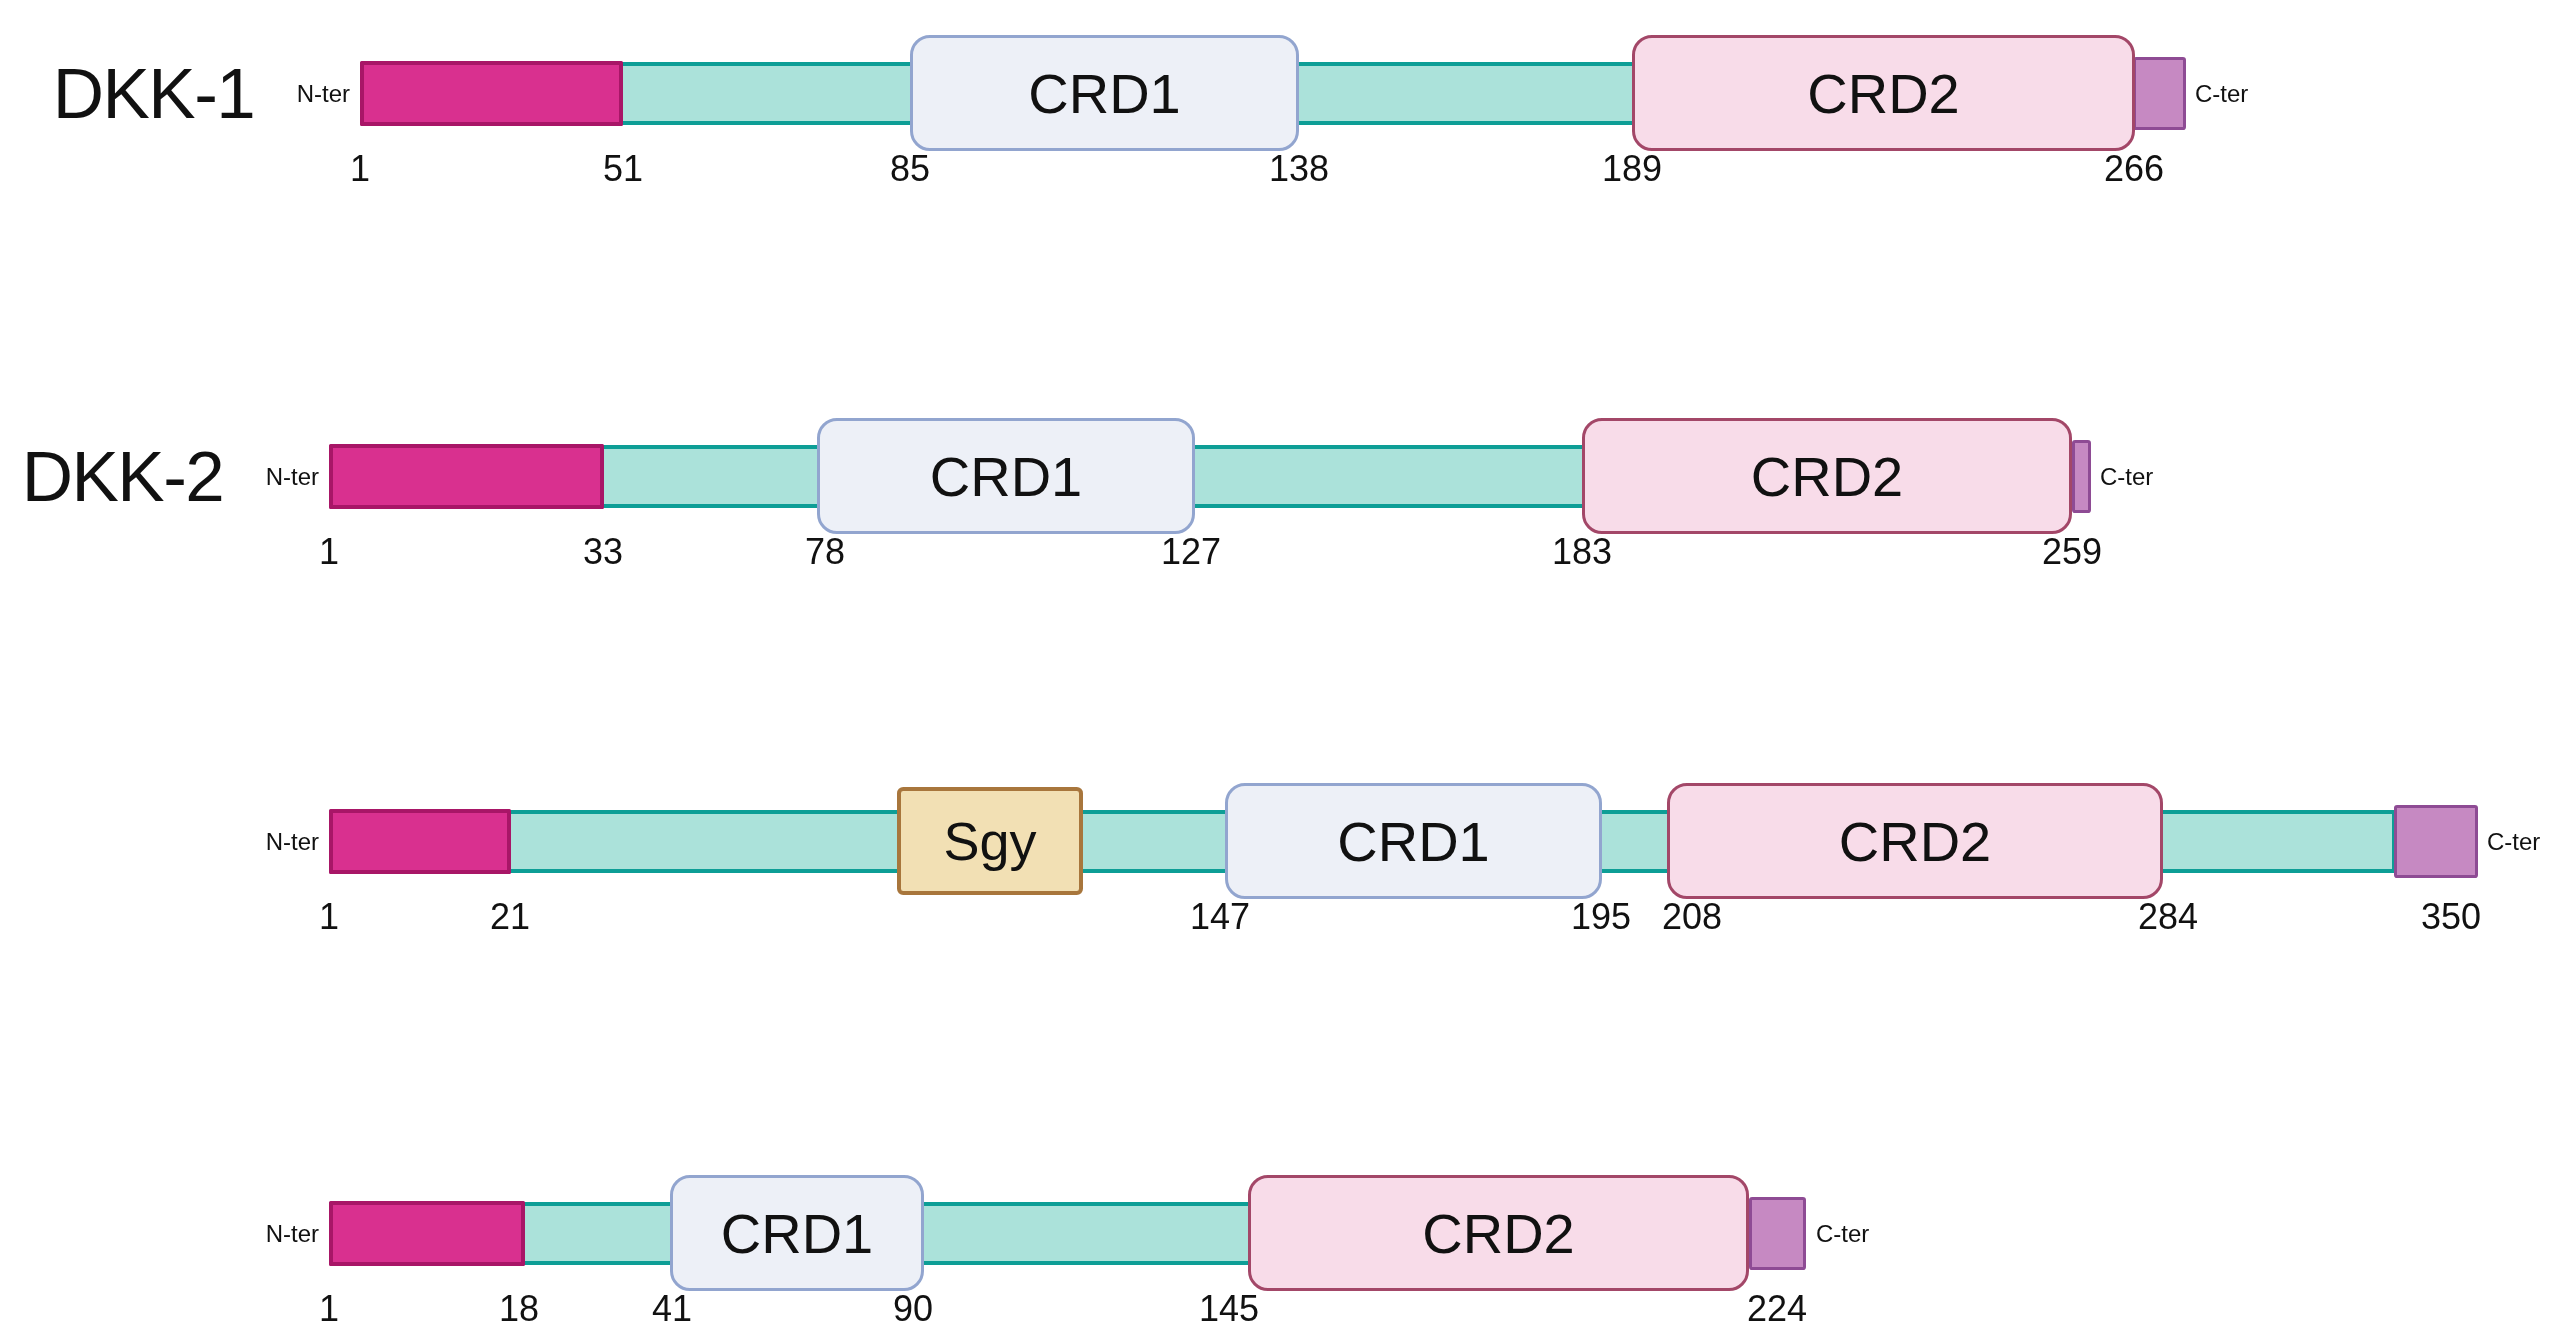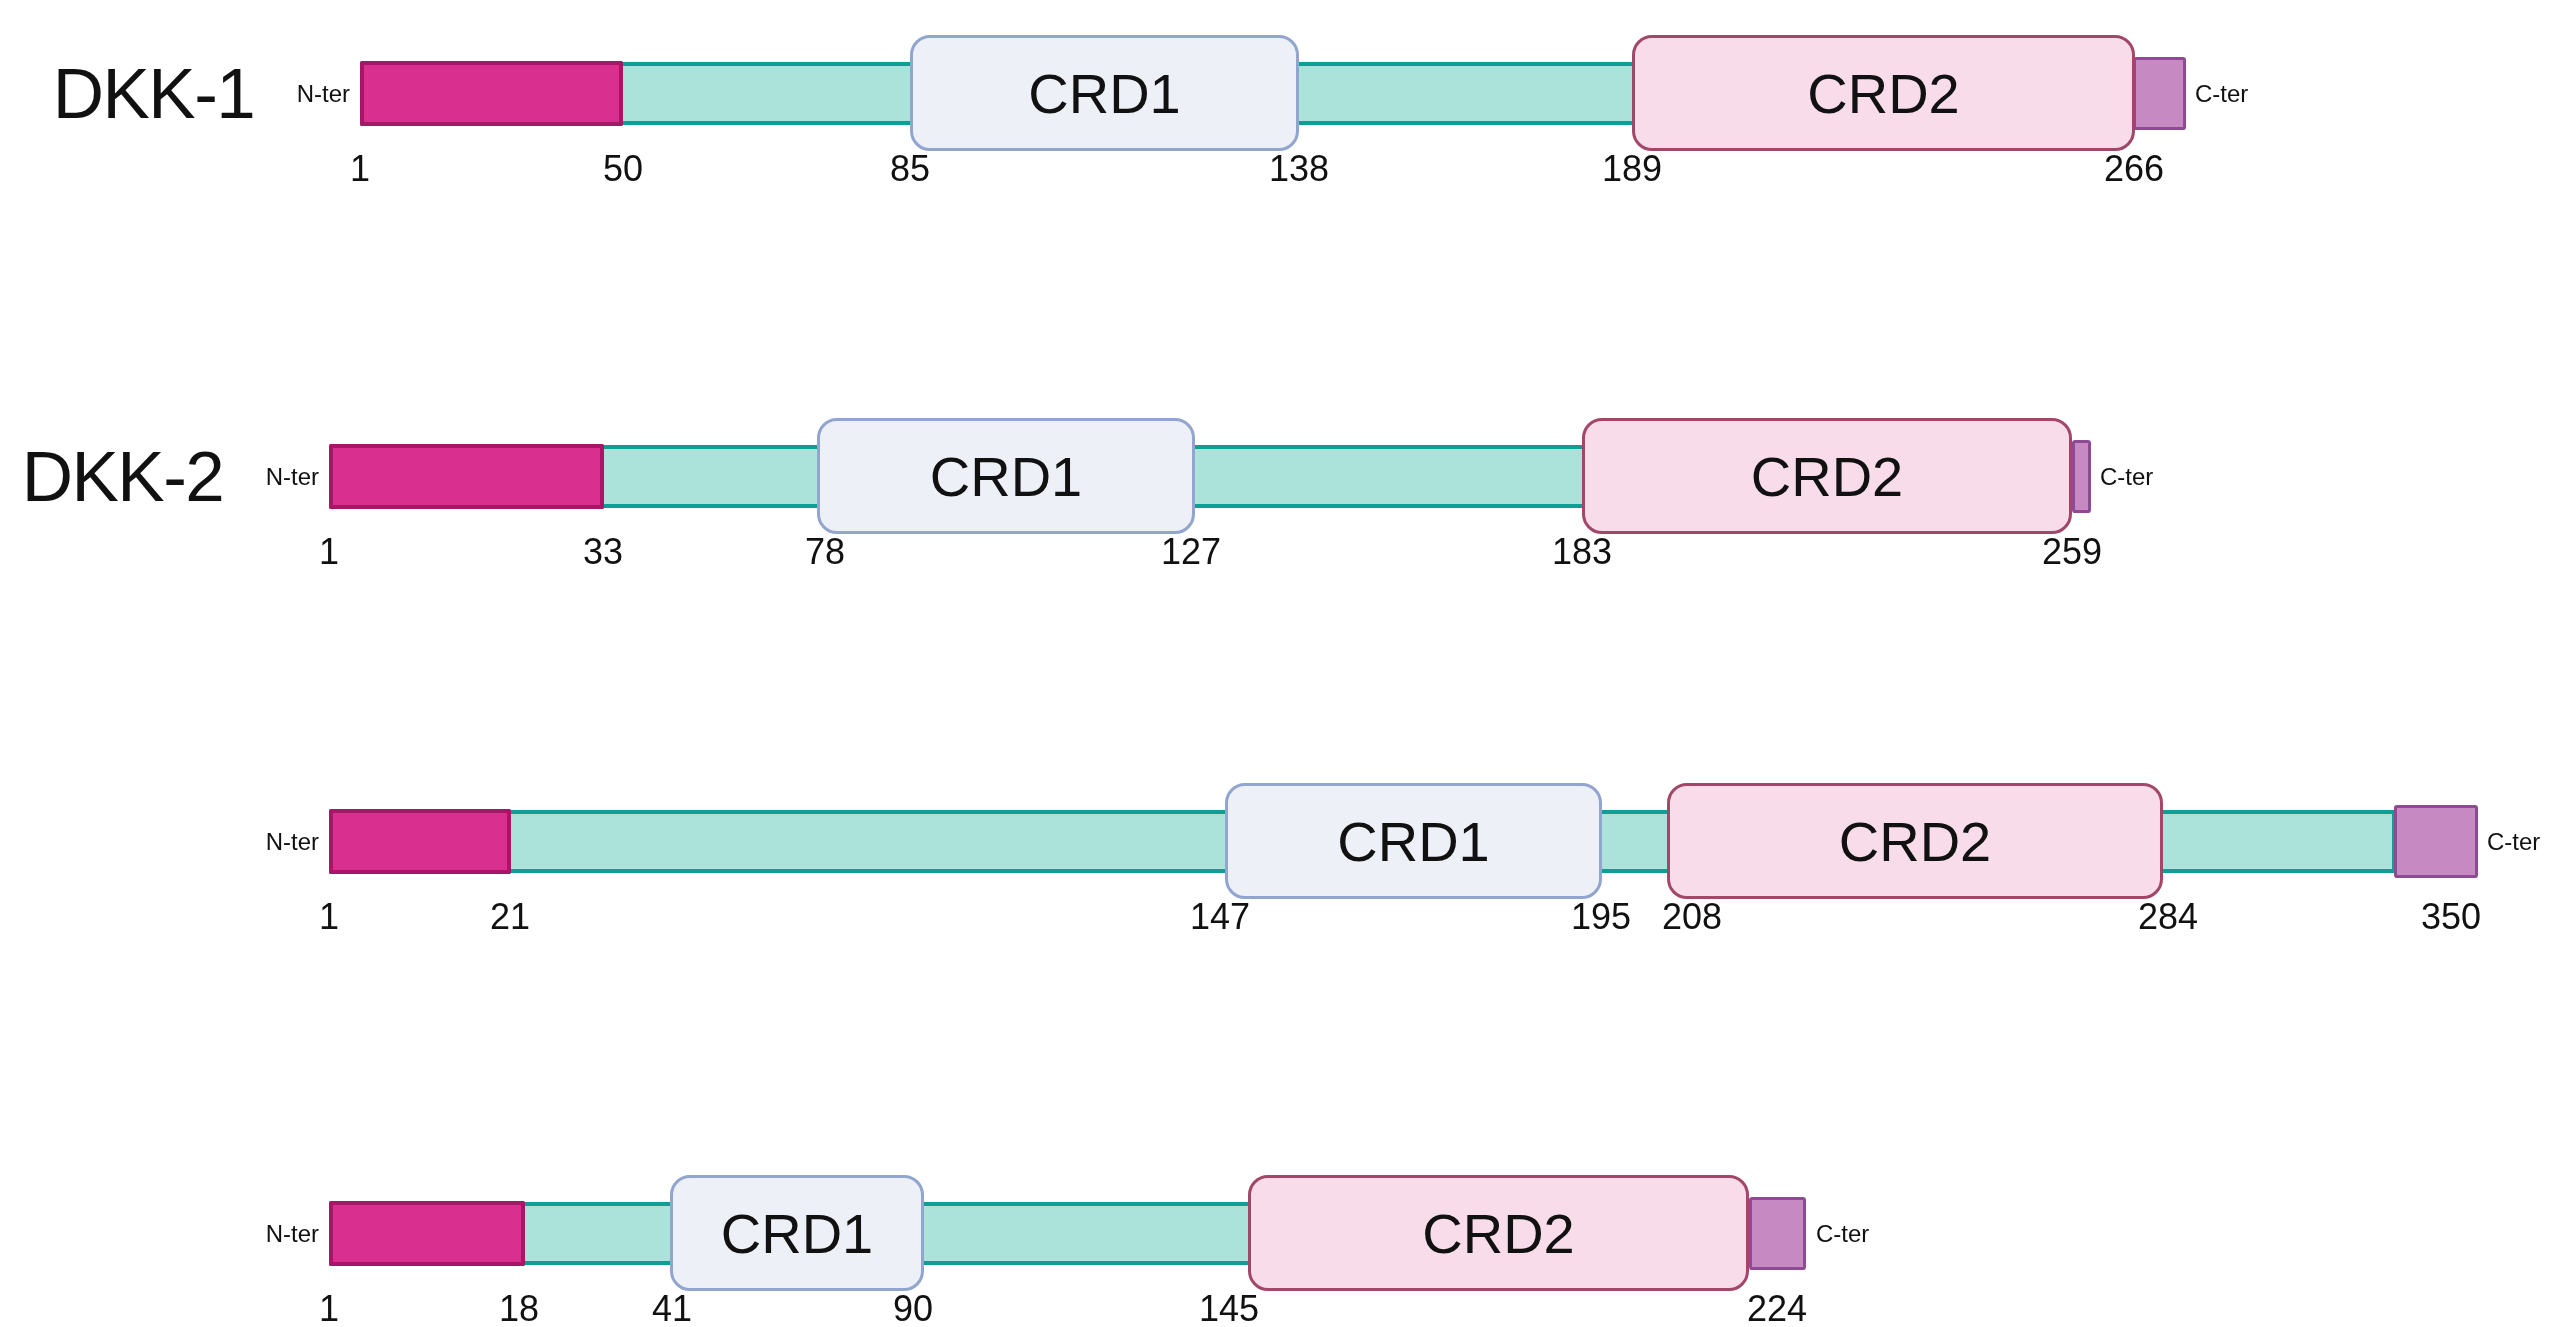--- a/index.html
+++ b/index.html
@@ -66,21 +66,21 @@
     <div class="row" style="top: 16px; margin-left: 31px;">
       <div class="protein-name" style="left: 21.7px;">DKK-1</div>
       <div class="term-label nter" style="left: 197px; width: 122px;">N-ter</div>
       <div class="backbone" style="left: 329px; width: 1775px;"></div>
       <div class="cterm" style="left: 2102px; width: 53px;"></div>
       <div class="signal" style="left: 329px; width: 263px;"></div>
       <div class="domain crd1" style="left: 879px; width: 389px;">CRD1</div>
       <div class="domain crd2" style="left: 1601px; width: 503px;">CRD2</div>
       <div class="term-label" style="left: 2164px;">C-ter</div>
       <div class="tick" style="left: 329px;">1</div>
-      <div class="tick" style="left: 592px;">50</div>
+      <div class="tick" style="left: 592px;">51</div>
       <div class="tick" style="left: 879px;">85</div>
       <div class="tick" style="left: 1268px;">138</div>
       <div class="tick" style="left: 1601px;">189</div>
       <div class="tick" style="left: 2103px;">266</div>
     </div>
     <div class="row" style="top: 399px;">
       <div class="protein-name" style="left: 21.7px;">DKK-2</div>
       <div class="term-label nter" style="left: 197px; width: 122px;">N-ter</div>
       <div class="backbone" style="left: 329px; width: 1745px;"></div>
       <div class="cterm" style="left: 2072px; width: 19.3px;"></div>
@@ -93,20 +93,21 @@
       <div class="tick" style="left: 825px;">78</div>
       <div class="tick" style="left: 1191px;">127</div>
       <div class="tick" style="left: 1582px;">183</div>
       <div class="tick" style="left: 2072px;">259</div>
     </div>
     <div class="row" style="top: 764px;">
       <div class="term-label nter" style="left: 197px; width: 122px;">N-ter</div>
       <div class="backbone" style="left: 329px; width: 2067px;"></div>
       <div class="cterm" style="left: 2394px; width: 84px;"></div>
       <div class="signal" style="left: 329px; width: 182px;"></div>
+      <div class="domain sgy" style="left: 897px; width: 186px;">Sgy</div>
       <div class="domain crd1" style="left: 1225px; width: 377px;">CRD1</div>
       <div class="domain crd2" style="left: 1667px; width: 496px;">CRD2</div>
       <div class="term-label" style="left: 2487px;">C-ter</div>
       <div class="tick" style="left: 329px;">1</div>
       <div class="tick" style="left: 510px;">21</div>
       <div class="tick" style="left: 1220px;">147</div>
       <div class="tick" style="left: 1601px;">195</div>
       <div class="tick" style="left: 1692px;">208</div>
       <div class="tick" style="left: 2168px;">284</div>
       <div class="tick" style="left: 2451px;">350</div>

